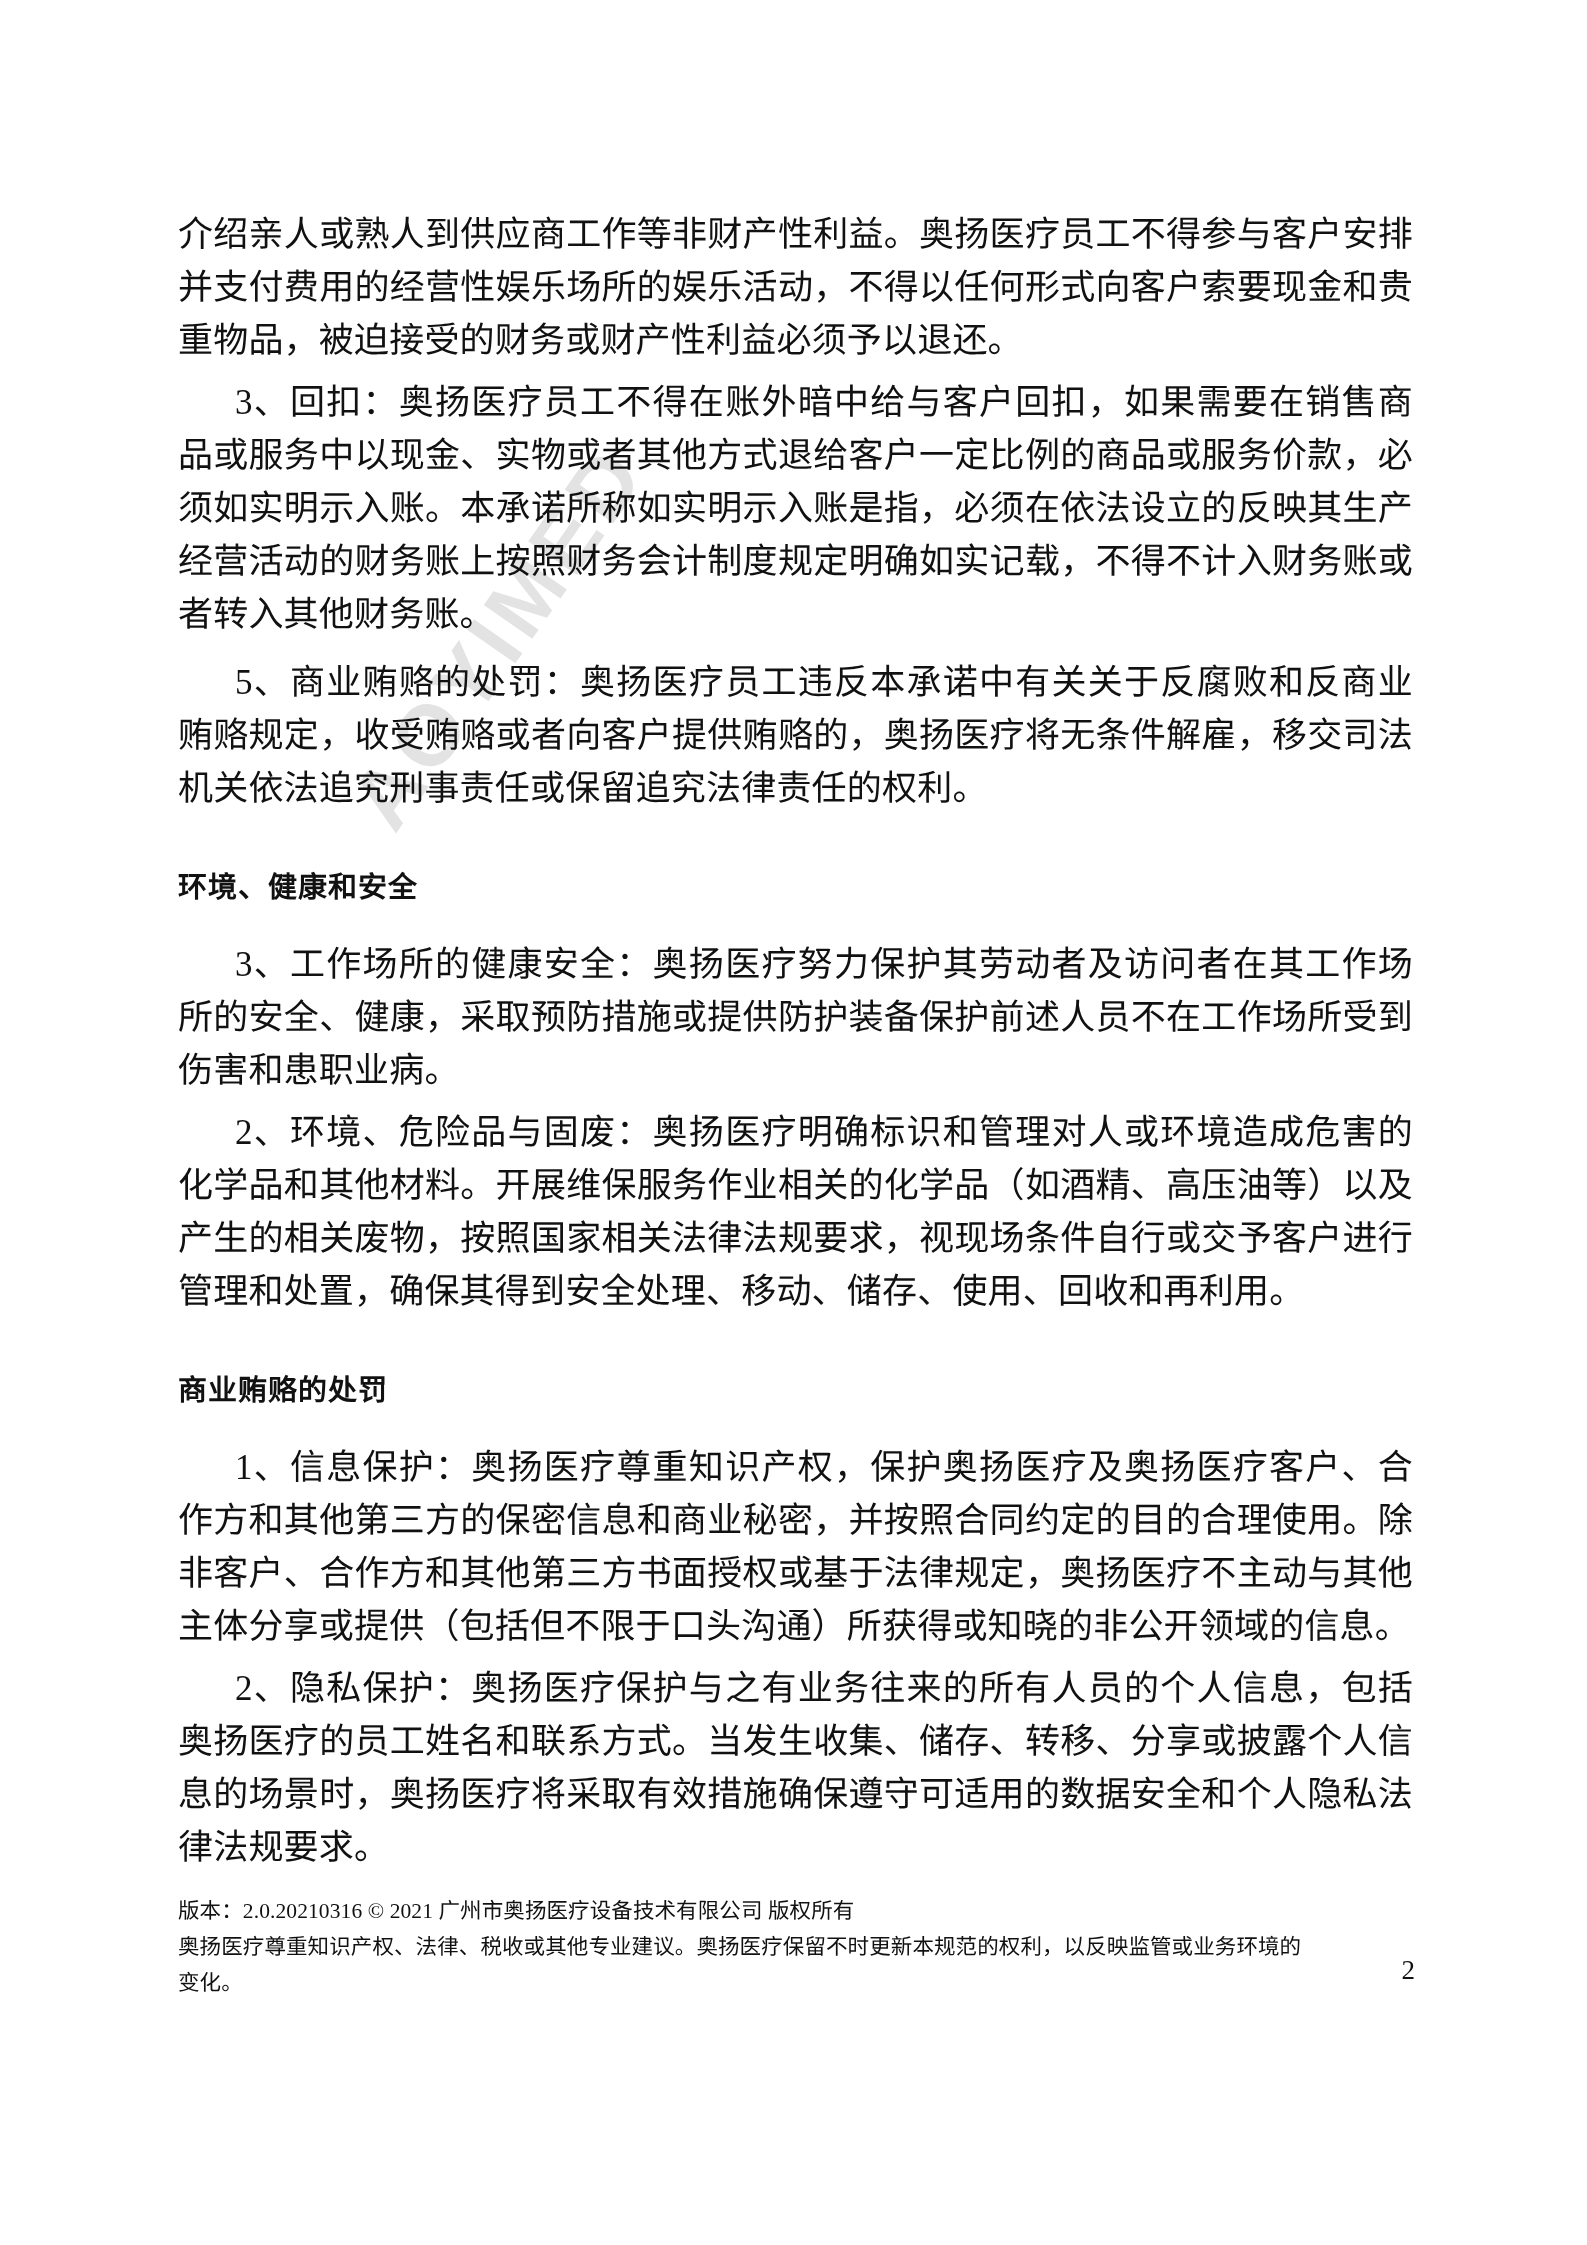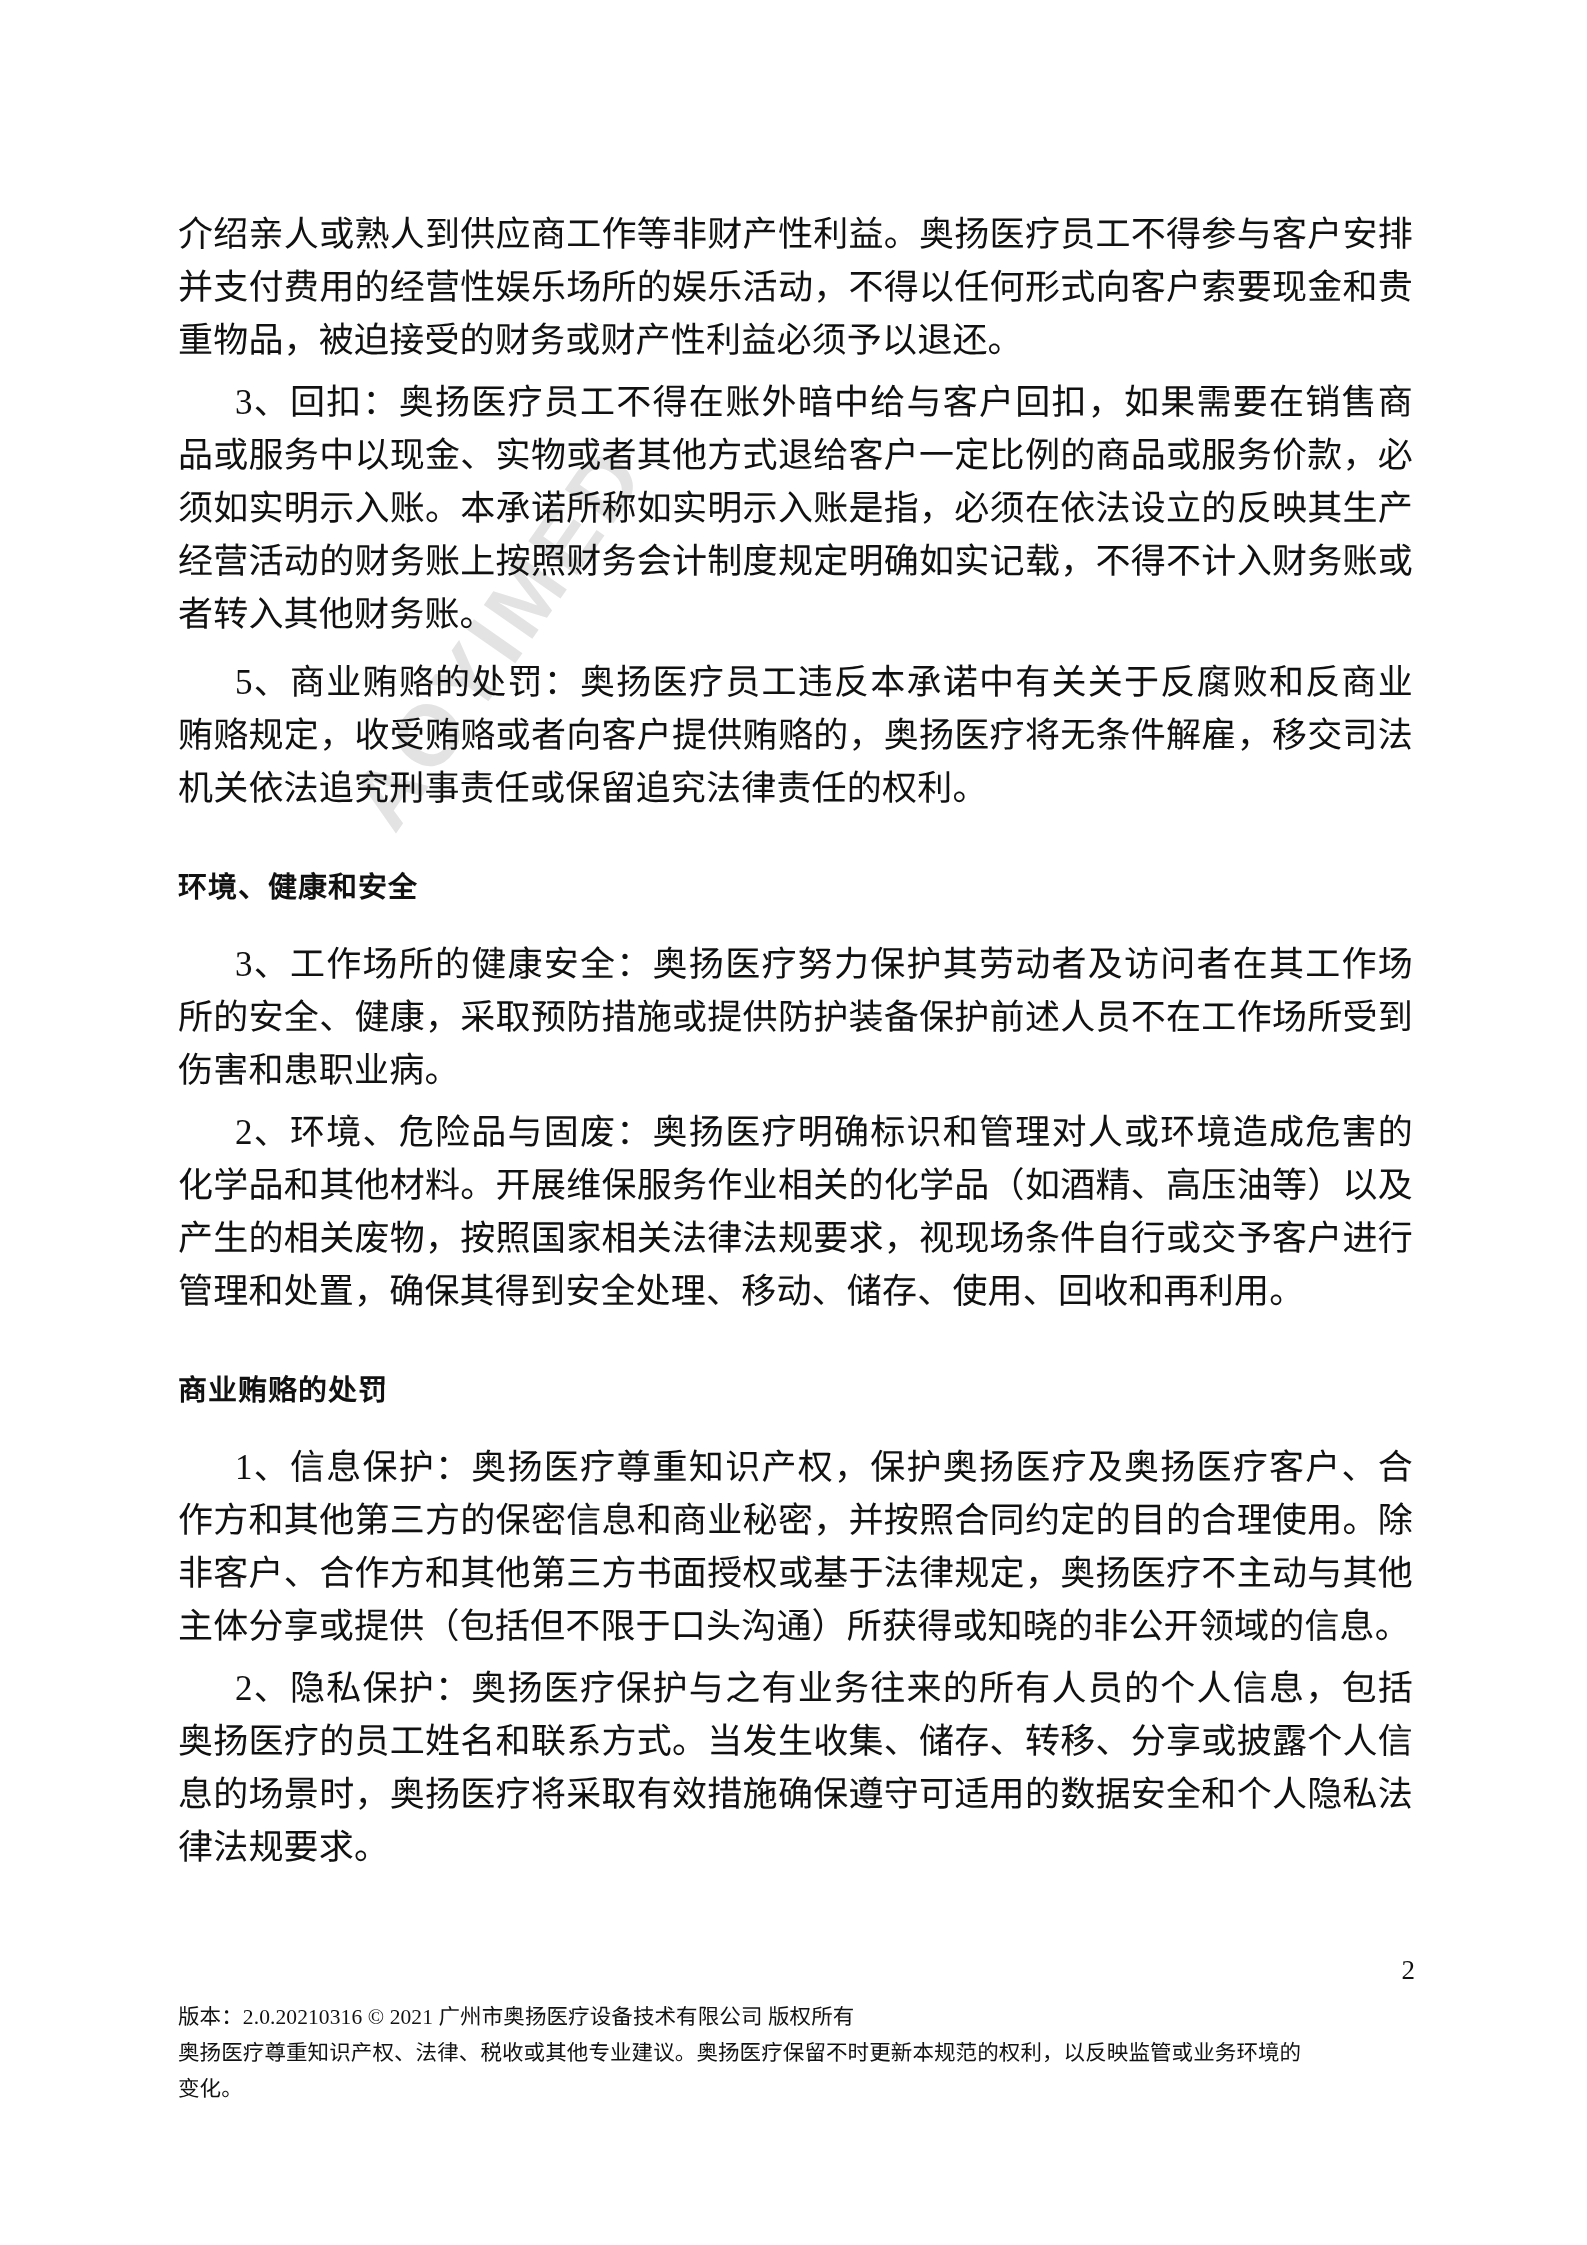--- a/index.html
+++ b/index.html
@@ -68,21 +68,21 @@
   .page-number {
     position: absolute;
     right: 172px;
     top: 1955px;
     font-size: 27px;
     color: #111111;
   }
   .footer {
     position: absolute;
     left: 178px;
-    top: 1999px;
+    top: 1893px;
     width: 1240px;
   }
   .footer-line {
     font-size: 21.5px;
     line-height: 36px;
     color: #111111;
     letter-spacing: 0.1px;
   }
 </style>
 </head>

